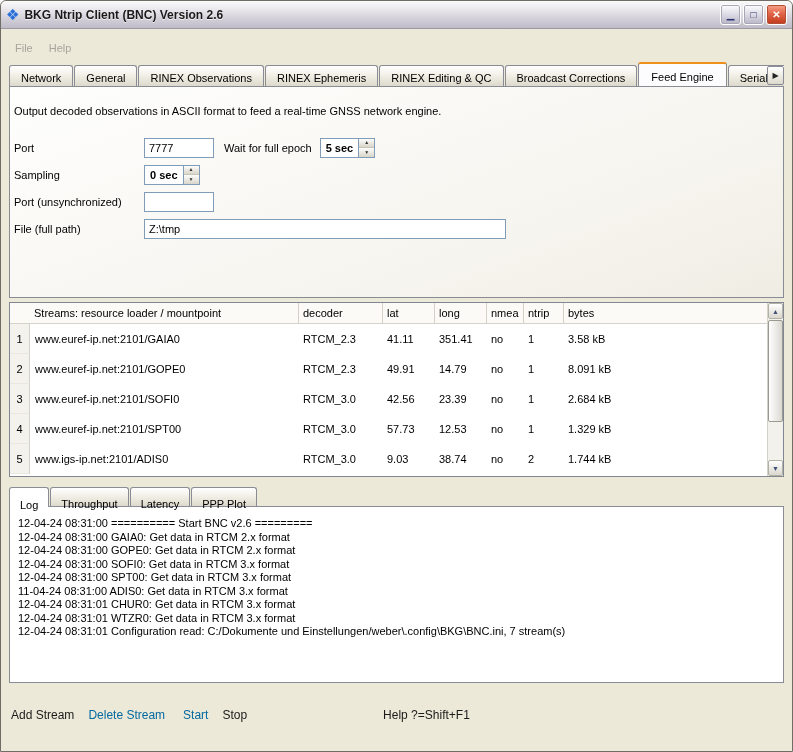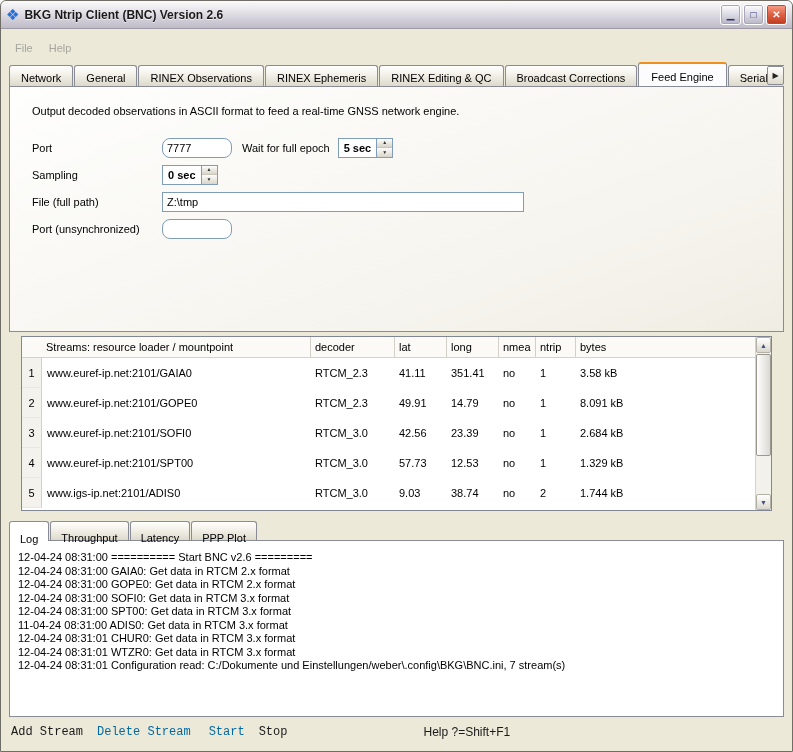--- a/index.html
+++ b/index.html
@@ -41,43 +41,43 @@
     border-top:2px solid #EE8E1B; margin-bottom:-1px;
   }
   .tab-scroll{
     position:absolute; right:0; bottom:1px; width:17px; height:19px; z-index:5;
     border:1px solid #898C95; border-radius:2px;
     background:linear-gradient(180deg,#FFFFFF,#DDD9CC); font-size:8px; color:#222;
     display:flex; align-items:center; justify-content:center;
   }
   
   .pane{
-    margin:0 8px; height:246px; border:1px solid #898C95; position:relative; z-index:1;
+    margin:0 8px; height:212px; border:1px solid #898C95; position:relative; z-index:1;
     background:linear-gradient(160deg,#FEFEFD 0%,#F6F4EE 70%,#EFEDE3 100%);
-    padding:12px 22px;
+    padding:12px 4px;
   }
   .desc{ font-size:11px; color:#000; margin:6px 0 20px; }
   .frow{ display:flex; align-items:center; height:21px; margin-bottom:6px; font-size:11px; }
   .flabel{ width:130px; color:#000; }
   .inline-label{ margin-left:10px; margin-right:8px; color:#000; }
   input.txt{
     height:20px; border:1px solid #7F9DB9; background:#FFF; font-size:11px; padding:2px 4px;
     font-family:"Liberation Sans", sans-serif;
   }
-  .w70{ width:70px;border-radius:8px; } .w362{ width:362px; }
+  .w70{ width:70px; } .w362{ width:362px; }
   .spin{ display:inline-flex; height:20px; border:1px solid #7F9DB9; background:#FFF;font-weight:bold; }
   .spin .sval{ font-size:11px; padding:3px 5px 0; min-width:32px; }
   .spin .sbtns{ width:16px; display:flex; flex-direction:column; border-left:1px solid #7F9DB9; }
   .spin .sbtn{
     flex:1; font-size:5px; line-height:1; display:flex; align-items:center; justify-content:center;
     background:linear-gradient(180deg,#FDFDFC,#D9D5C9); color:#333; border-bottom:1px solid #C9C5B9;
   }
   .spin .sbtn:last-child{ border-bottom:none; }
   
-  .table-outer{ margin:4px 20px 0; height:175px; border:1px solid #808792; background:#FFF; position:relative; }
+  .table-outer{ margin:4px 8px 0; height:175px; border:1px solid #808792; background:#FFF; position:relative; }
   .tgrid{ position:absolute; left:0; top:0; right:16px; bottom:0; overflow:hidden; }
   .srow{ display:grid; grid-template-columns:20px 268px 84px 52px 52px 37px 40px minmax(0,1fr); }
   .thead{ height:21px; background:#FBFAF6; border-bottom:1px solid #D5D2CA; }
   .th{ font-size:11px; padding:4px 4px 0; border-left:1px solid #D3D0C8; white-space:nowrap; overflow:hidden; }
   .th.corner,.th.mp{ border-left:none; }
   .trow{ height:30px; align-items:center; }
   .td{ font-size:11px; padding:0 5px; white-space:nowrap; overflow:hidden; }
   .td.num{
     height:100%; display:flex; align-items:center; justify-content:center;
     background:#F3F2ED; border-right:1px solid #D3D0C8; border-bottom:1px solid #E9E7E0; font-size:11px;
@@ -102,21 +102,21 @@
     display:flex; align-items:center;
   }
   .btab.active{ height:20px; background:#FFFFFF; margin-bottom:-1px; z-index:3; position:relative; }
   .logpane{
     margin:0 8px; height:177px; border:1px solid #898C95; background:#FFF; position:relative; z-index:1;
     padding:10px 8px; overflow:hidden;
   }
   .logline{ font-size:11px; line-height:13.5px; color:#000; white-space:nowrap; }
   
   .footer{ flex:1; display:flex; align-items:center; padding:0 10px 4px; font-size:12px; }
-  .fbtn{ background:none; border:none; font-size:12px; font-family:Liberation Mono, monospace; color:#1A1A1A; cursor:default; }
+  .fbtn{ background:none; border:none; font-size:12px; font-family:Liberation Sans, sans-serif; color:#1A1A1A; cursor:default; }
   .fbtn.disabled{ color:#0369a1;text-align:right; }
   .fbtn.delete{ margin-left:14px; } .fbtn.start{ margin-left:18px; } .fbtn.stop{ margin-left:14px; }
   .fhelp{ margin-left:136px; color:#1A1A1A; }
 </style>
 </head>
 <body>
 
 <div class="window">
 
   <div class="titlebar">
@@ -169,27 +169,27 @@
       <span class="spin">
         <span class="sval">0 sec</span>
         <span class="sbtns">
           <span class="sbtn">▲</span>
           <span class="sbtn">▼</span>
         </span>
       </span>
     </div>
 
     <div class="frow">
+      <span class="flabel">Port (unsynchronized)</span>
+      <input class="txt w70" type="text" value="" style="">
+    </div>
+
+    <div class="frow">
       <span class="flabel">File (full path)</span>
       <input class="txt w362" type="text" value="Z:\tmp" style="">
-    </div>
-
-    <div class="frow">
-      <span class="flabel">Port (unsynchronized)</span>
-      <input class="txt w70" type="text" value="" style="">
     </div>
   </div>
 
   <div class="table-outer">
     <div class="tgrid">
       <div class="srow thead">
         <div class="th corner"></div>
         <div class="th mp">Streams:  resource loader / mountpoint</div>
         <div class="th">decoder</div>
         <div class="th">lat</div>

